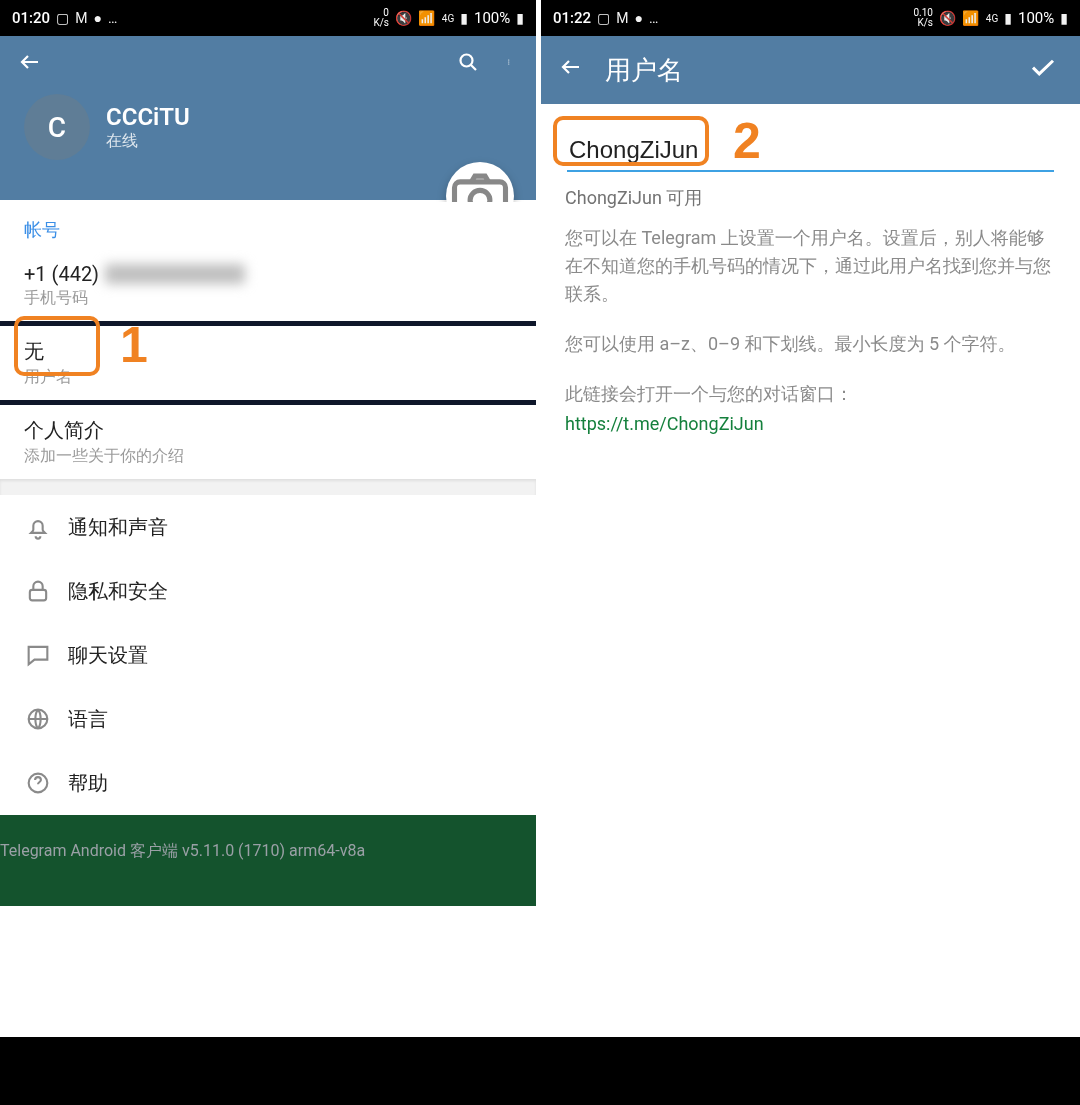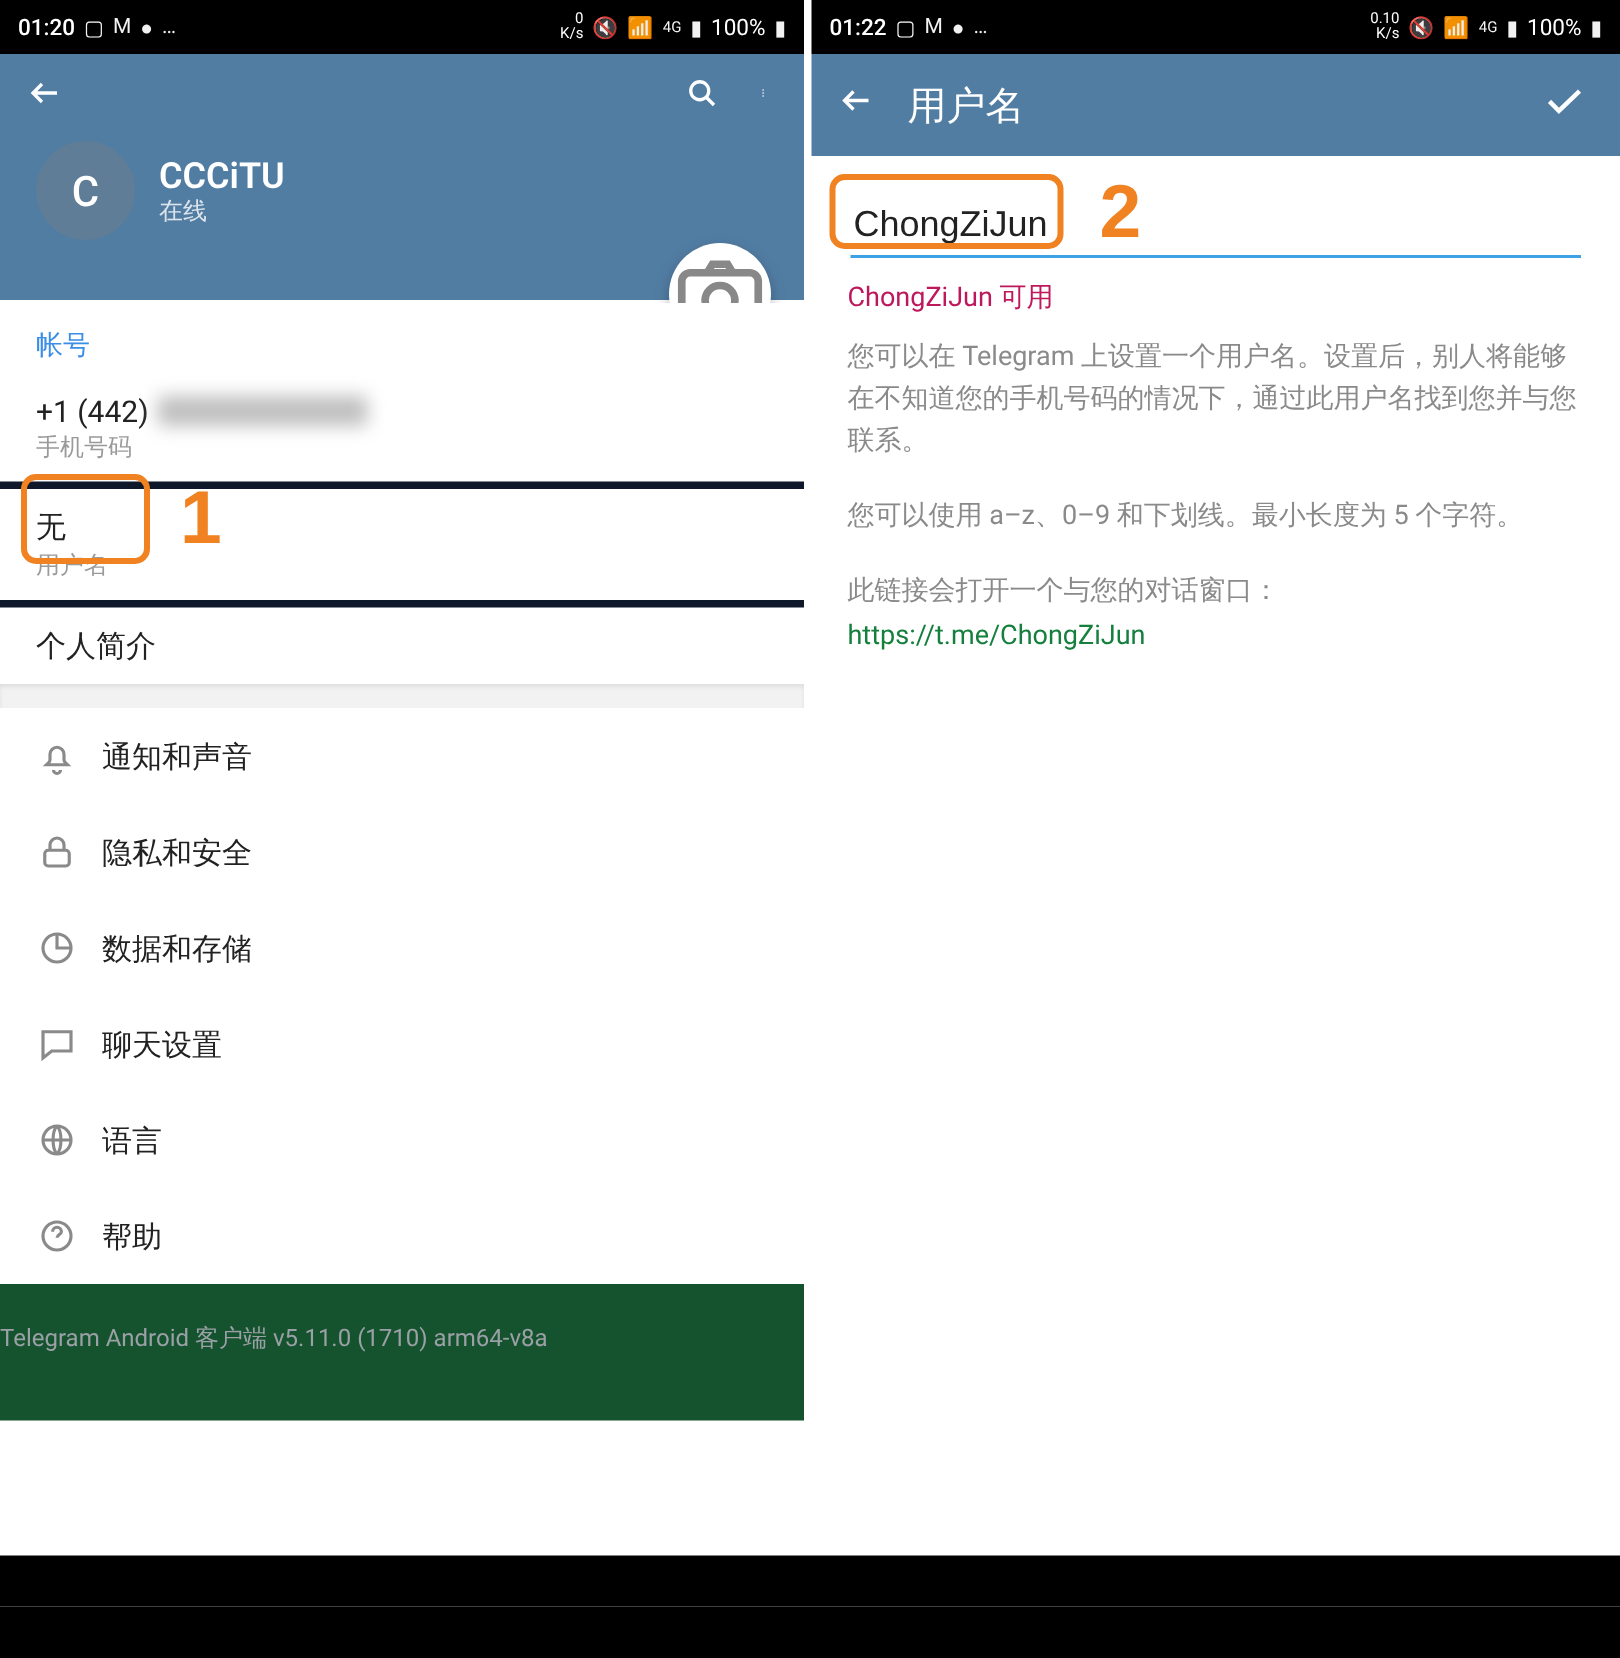--- a/index.html
+++ b/index.html
@@ -161,21 +161,21 @@
     width: 100%;
     border: none;
     border-bottom: 2px solid #3ea1e3;
     font-size: 24px;
     padding: 6px 2px;
     outline: none;
     color: #222;
     background: transparent;
   }
   .username-avail {
-    color: #be185d;
+    color: #737373;
     font-size: 18px;
     padding: 12px 2px 10px;
   }
   .desc-text {
     color: #8a8a8a;
     font-size: 18px;
     line-height: 1.55;
     padding: 4px 2px;
   }
   .link-text { color: #15803d; font-size: 18px; padding: 2px 2px; }
@@ -265,20 +265,21 @@
       <div class="li-sub">手机号码</div>
     </div>
 
     <div class="list-item border" style="position:relative;">
       <div class="li-title">无</div>
       <div class="li-sub">用户名</div>
     </div>
 
     <div class="list-item">
       <div class="li-title">个人简介</div>
+      <div class="li-sub">添加一些关于你的介绍</div>
     </div>
 
     <div class="shadow-divider"></div>
 
 
     <div class="settings-row">
       <div class="icon">
         <svg viewBox="0 0 24 24" fill="none" stroke="#8a8a8a" stroke-width="1.8">
             <path d="M6 17h12l-1.4-1.4A2 2 0 0116 14.2V11a4 4 0 10-8 0v3.2a2 2 0 01-.6 1.4L6 17zM10 20a2 2 0 004 0"></path>
           </svg>
@@ -289,29 +290,20 @@
     <div class="settings-row">
       <div class="icon">
         <svg viewBox="0 0 24 24" fill="none" stroke="#8a8a8a" stroke-width="1.8">
             <rect x="5" y="11" width="14" height="9" rx="2"></rect>
             <path d="M8 11V8a4 4 0 118 0v3"></path>
           </svg>
       </div>
       <div class="label">隐私和安全</div>
     </div>
 
-    <div class="settings-row">
-      <div class="icon">
-        <svg viewBox="0 0 24 24" fill="none" stroke="#8a8a8a" stroke-width="1.8">
-            <circle cx="12" cy="12" r="8"></circle>
-            <path d="M12 4v8h8"></path>
-          </svg>
-      </div>
-      <div class="label">数据和存储</div>
-    </div>
 
     <div class="settings-row">
       <div class="icon">
         <svg viewBox="0 0 24 24" fill="none" stroke="#8a8a8a" stroke-width="1.8">
             <path d="M4 5h16v11H9l-5 4V5z"></path>
           </svg>
       </div>
       <div class="label">聊天设置</div>
     </div>
 

